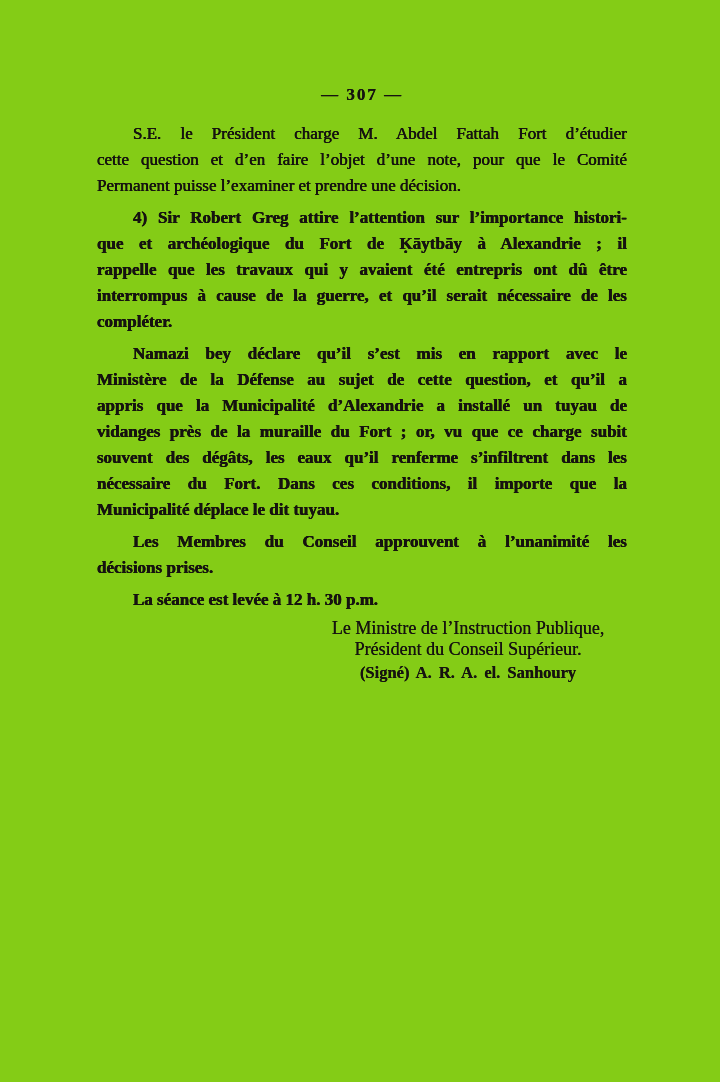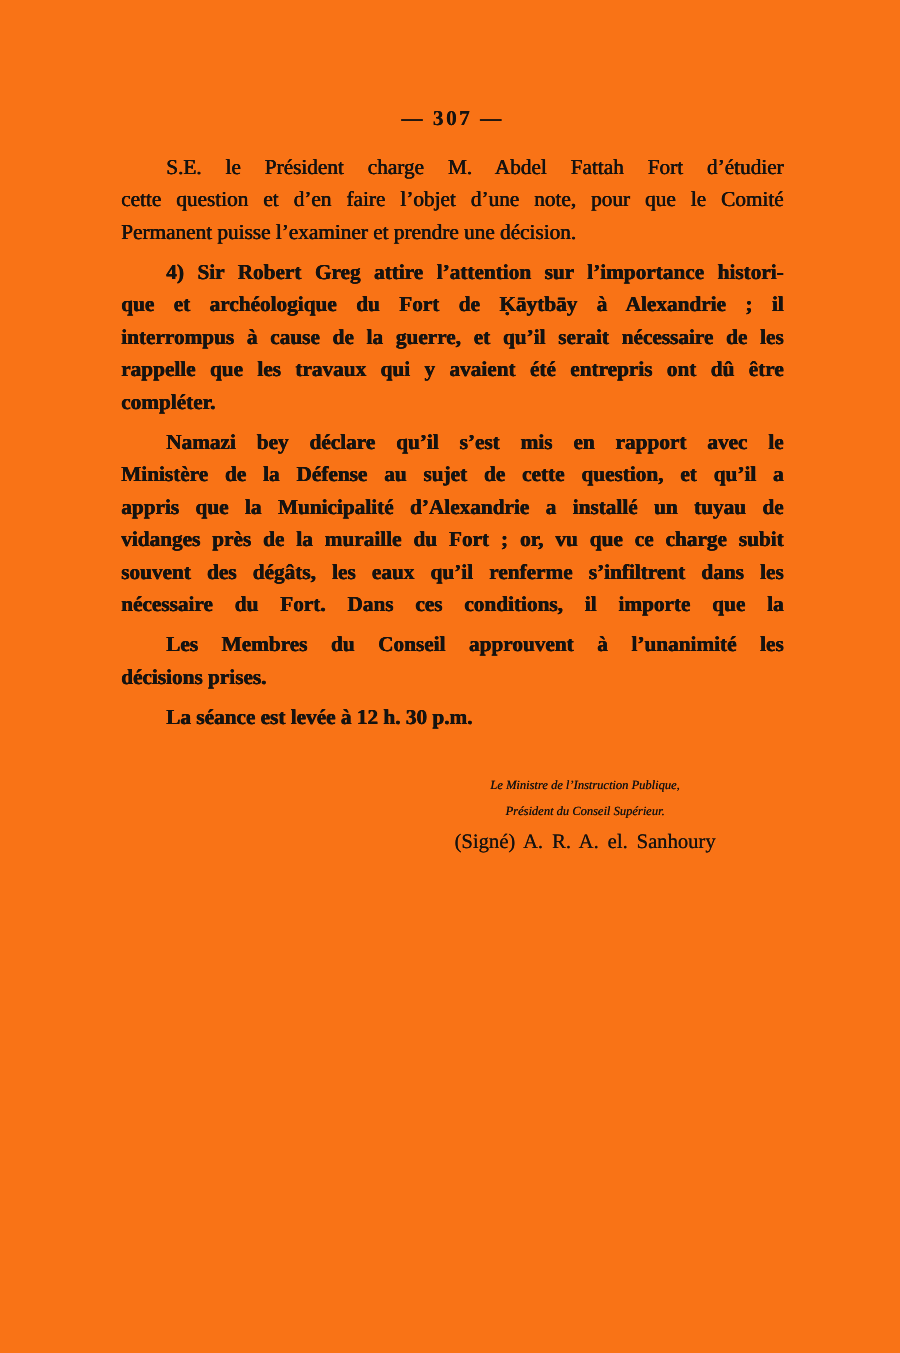--- a/index.html
+++ b/index.html
@@ -4,21 +4,21 @@
 <style>
   html, body {
     margin: 0;
     padding: 0;
     background: #ffffff;
   }
   .page {
     position: relative;
     width: 720px;
     height: 1082px;
-    background: #f97316;
+    background: #84cc16;
     overflow: hidden;
     font-family: "Liberation Serif", "DejaVu Serif", serif;
     color: #161310;
   }
   .page-number {
     position: absolute;
     top: 85px;
     left: 97px;
     width: 530px;
     text-align: center;
@@ -52,27 +52,26 @@
     text-align-last: left;
   }
   .signature {
     position: absolute;
     left: 320px;
     top: 618px;
     width: 296px;
     text-align: center;
   }
   .sig-italic {
-    font-style: italic;
-    font-size: 10px;
+    font-size: 18px;
     line-height: 21px;
     text-shadow: 0.2px 0 0 currentColor;
   }
   .sig-signed {
-    font-weight: normal;
+    font-weight: bold;
     font-size: 16.5px;
     line-height: 23px;
     margin-top: 1px;
     word-spacing: 3px;
     text-shadow: 0.2px 0 0 currentColor;
   }
 </style>
 </head>
 <body>
 
@@ -84,32 +83,33 @@
 
     <div class="para">
       <div class="tline first">S.E. le Président charge M. Abdel Fattah Fort d’étudier</div>
       <div class="tline">cette question et d’en faire l’objet d’une note, pour que le Comité</div>
       <div class="tline last">Permanent puisse l’examiner et prendre une décision.</div>
     </div>
 
     <div class="para">
       <div class="tline first">4) Sir Robert Greg attire l’attention sur l’importance histori-</div>
       <div class="tline">que et archéologique du Fort de Ḳāytbāy à Alexandrie ; il</div>
+      <div class="tline">rappelle que les travaux qui y avaient été entrepris ont dû être</div>
       <div class="tline">interrompus à cause de la guerre, et qu’il serait nécessaire de les</div>
-      <div class="tline">rappelle que les travaux qui y avaient été entrepris ont dû être</div>
       <div class="tline last">compléter.</div>
     </div>
 
     <div class="para">
       <div class="tline first">Namazi bey déclare qu’il s’est mis en rapport avec le</div>
       <div class="tline">Ministère de la Défense au sujet de cette question, et qu’il a</div>
       <div class="tline">appris que la Municipalité d’Alexandrie a installé un tuyau de</div>
       <div class="tline">vidanges près de la muraille du Fort ; or, vu que ce charge subit</div>
       <div class="tline">souvent des dégâts, les eaux qu’il renferme s’infiltrent dans les</div>
       <div class="tline">nécessaire du Fort. Dans ces conditions, il importe que la</div>
+      <div class="tline last">Municipalité déplace le dit tuyau.</div>
     </div>
 
     <div class="para">
       <div class="tline first">Les Membres du Conseil approuvent à l’unanimité les</div>
       <div class="tline last">décisions prises.</div>
     </div>
 
     <div class="para">
       <div class="tline first last">La séance est levée à 12 h. 30 p.m.</div>
     </div>

